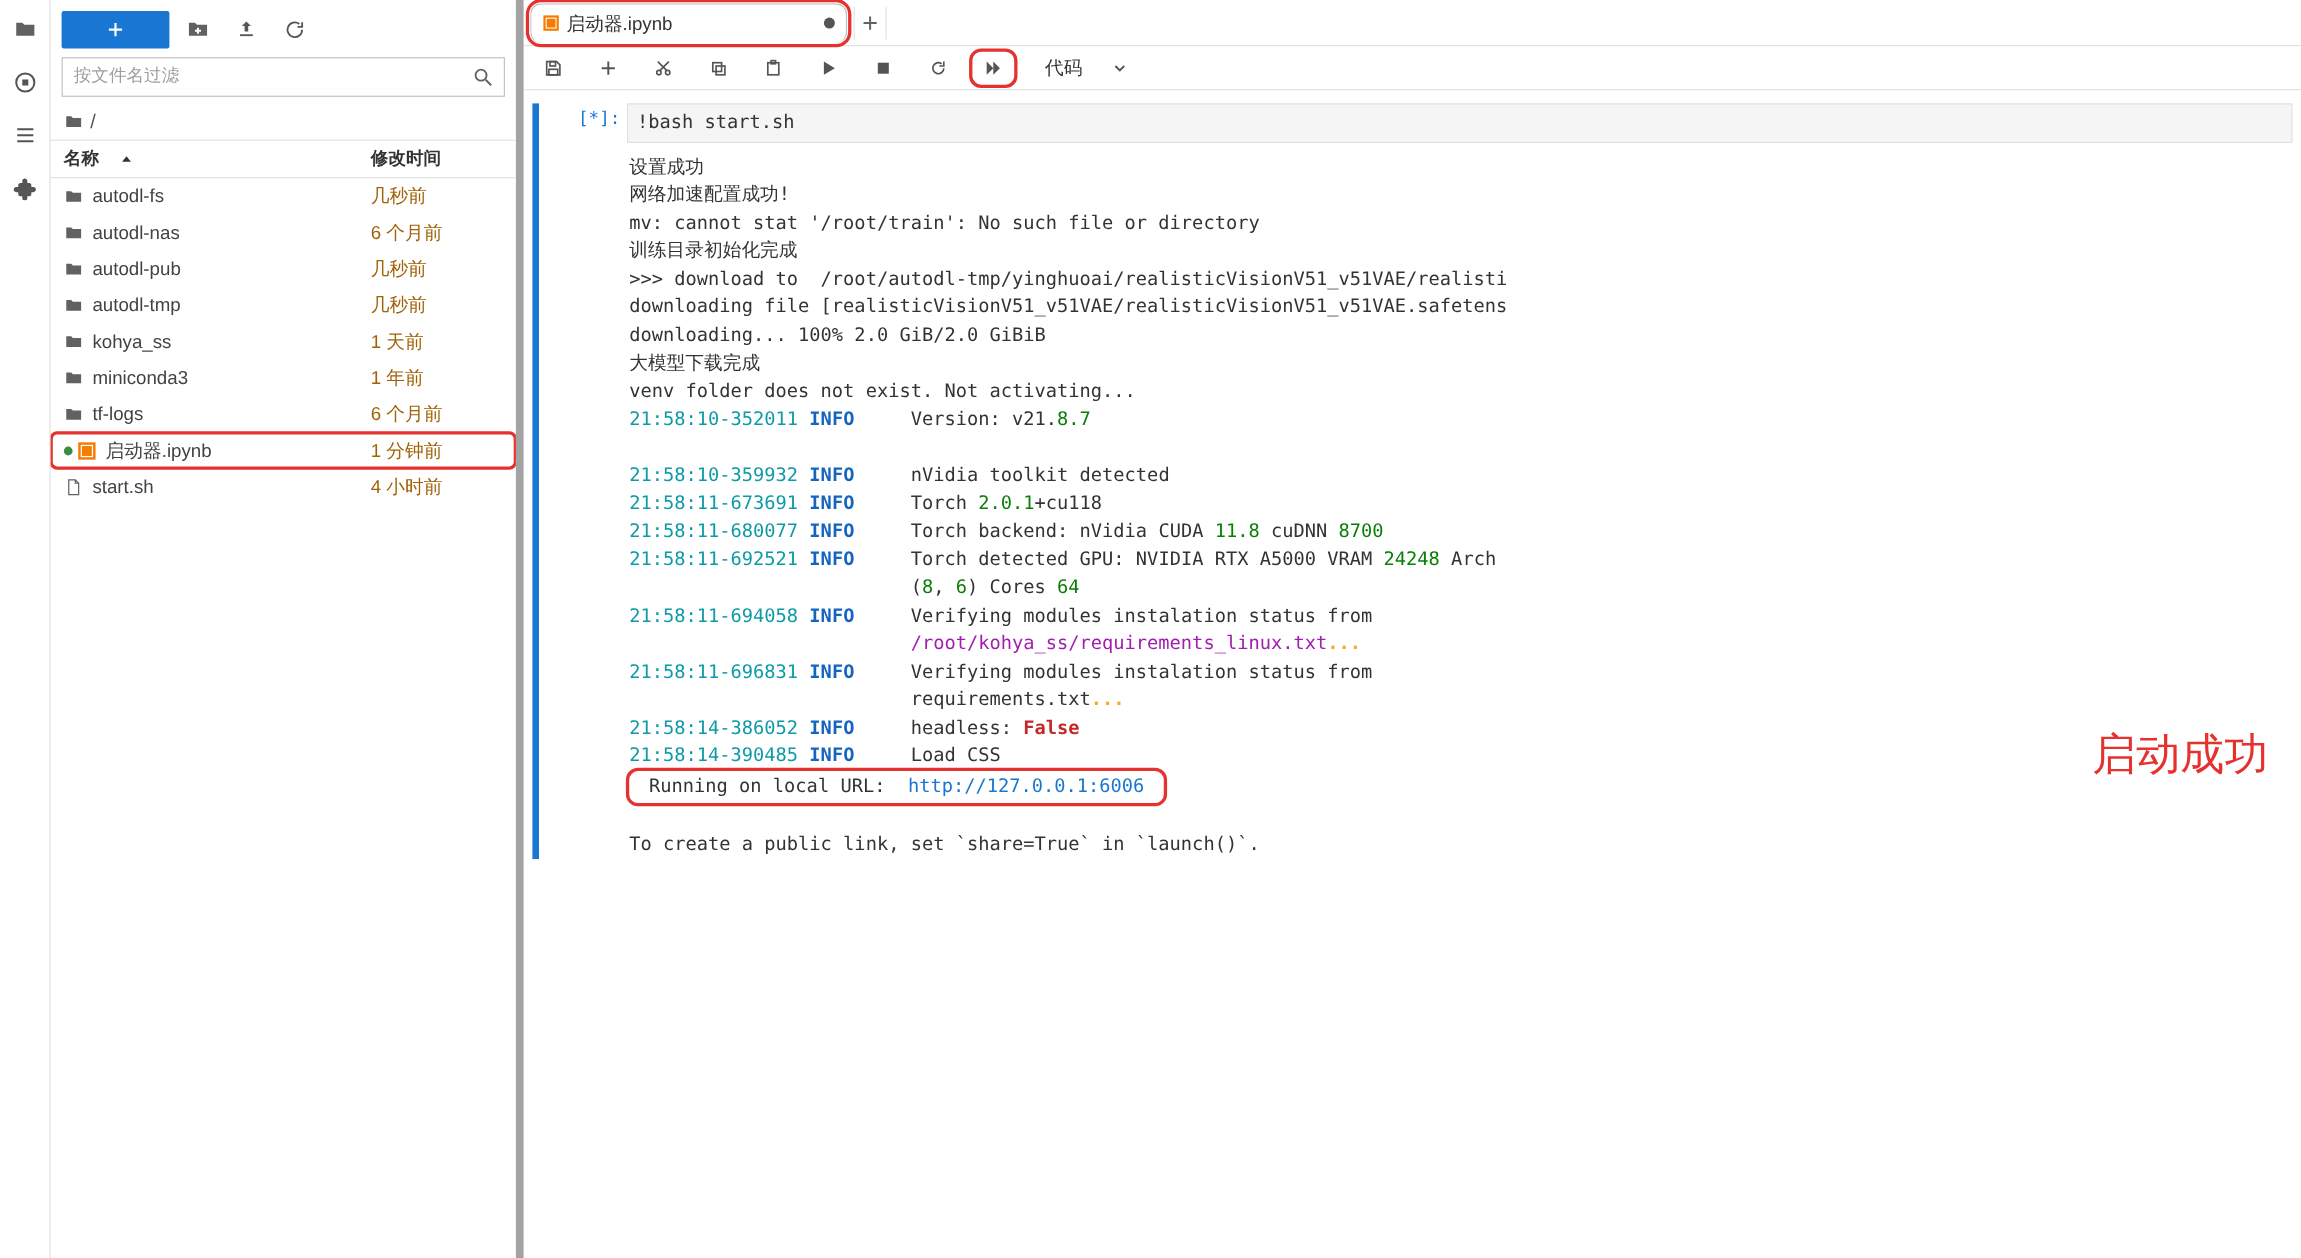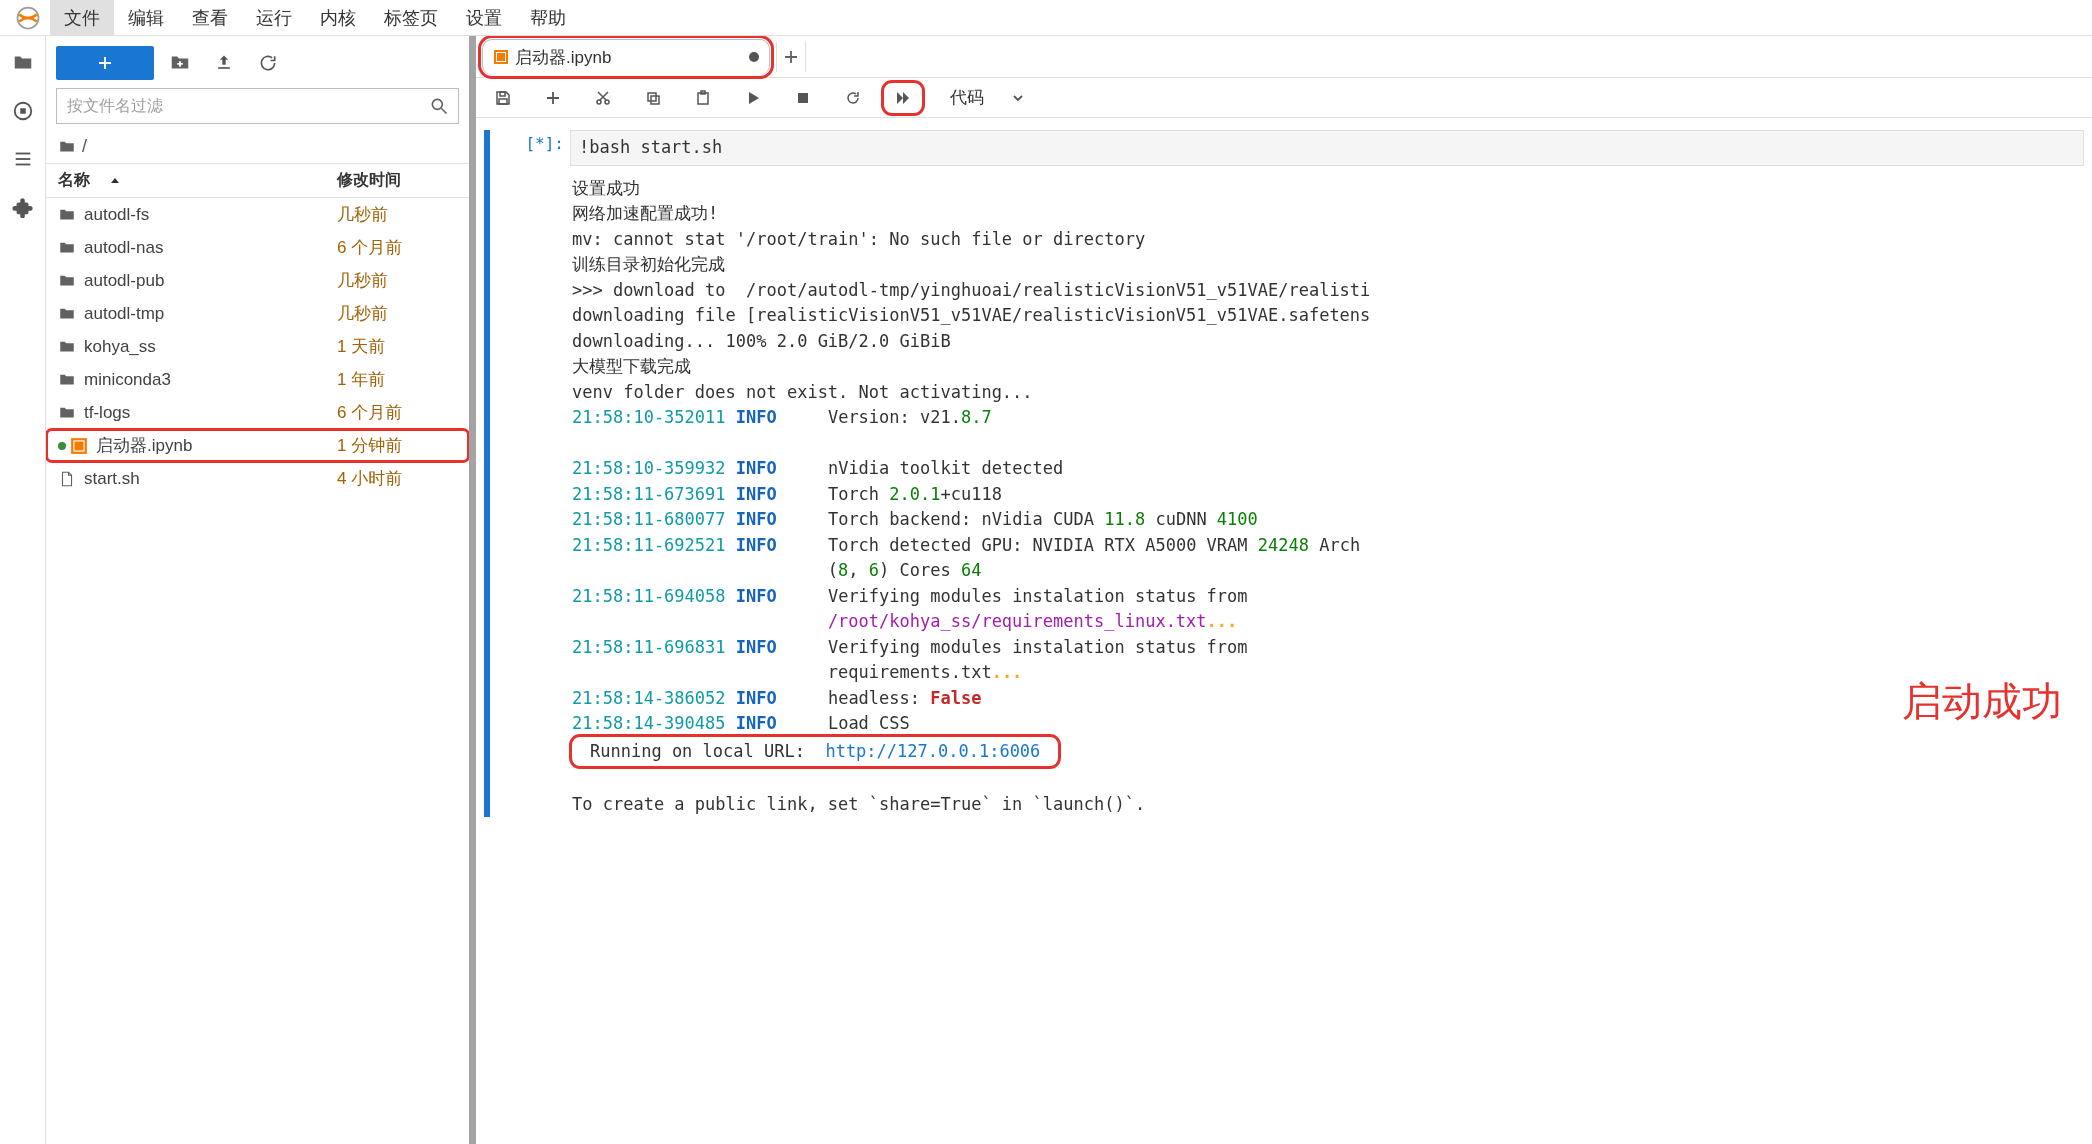--- a/index.html
+++ b/index.html
@@ -71,37 +71,20 @@
 svg { display:block; }
 .folder-fill { fill:#616161; }
 .nb-orange { stroke:#f57c00; fill:none; stroke-width:2;}
 .f-icon { fill:none; stroke:#616161; stroke-width:1.5;}
 </style>
 </head>
 <body>
 
 <div class="app">
 
-  <div class="menubar">
-    <span class="logo">
-      <svg viewBox="0 0 32 32">
-          <circle cx="16" cy="16" r="12" fill="none" stroke="#9e9e9e" stroke-width="2"></circle>
-          <path d="M6 12 Q16 20 26 12" stroke="#f57c00" stroke-width="3" fill="none"></path>
-          <path d="M6 20 Q16 12 26 20" stroke="#f57c00" stroke-width="3" fill="none"></path>
-        </svg>
-    </span>
-    <span class="menu-item active">文件</span>
-    <span class="menu-item">编辑</span>
-    <span class="menu-item">查看</span>
-    <span class="menu-item">运行</span>
-    <span class="menu-item">内核</span>
-    <span class="menu-item">标签页</span>
-    <span class="menu-item">设置</span>
-    <span class="menu-item">帮助</span>
-  </div>
 
   <div class="main">
 
     <div class="activity-bar">
       <span class="ab-icon">
           <svg viewBox="0 0 24 24">
             <path class="folder-fill" d="M3 5h6l2 2h10v11H3z"></path>
           </svg>
         </span>
       <span class="ab-icon">
@@ -336,31 +319,31 @@
 训练目录初始化完成
 &gt;&gt;&gt; download to  /root/autodl-tmp/yinghuoai/realisticVisionV51_v51VAE/realisti
 downloading file [realisticVisionV51_v51VAE/realisticVisionV51_v51VAE.safetens
 downloading... 100% 2.0 GiB/2.0 GiBiB
 大模型下载完成
 venv folder does not exist. Not activating...
 <span class="ts">21:58:10-352011</span> <span class="info">INFO</span>     Version: v21.<span class="num">8.7</span>
 
 <span class="ts">21:58:10-359932</span> <span class="info">INFO</span>     nVidia toolkit detected
 <span class="ts">21:58:11-673691</span> <span class="info">INFO</span>     Torch <span class="num">2.0.1</span>+cu118
-<span class="ts">21:58:11-680077</span> <span class="info">INFO</span>     Torch backend: nVidia CUDA <span class="num">11.8</span> cuDNN <span class="num">4100</span>
+<span class="ts">21:58:11-680077</span> <span class="info">INFO</span>     Torch backend: nVidia CUDA <span class="num">11.8</span> cuDNN <span class="num">8700</span>
 <span class="ts">21:58:11-692521</span> <span class="info">INFO</span>     Torch detected GPU: NVIDIA RTX A5000 VRAM <span class="num">24248</span> Arch
                          (<span class="num">8</span>, <span class="num">6</span>) Cores <span class="num">64</span>
 <span class="ts">21:58:11-694058</span> <span class="info">INFO</span>     Verifying modules instalation status from
                          <span class="path">/root/kohya_ss/requirements_linux.txt</span><span class="dots">...</span>
 <span class="ts">21:58:11-696831</span> <span class="info">INFO</span>     Verifying modules instalation status from
                          requirements.txt<span class="dots">...</span>
 <span class="ts">21:58:14-386052</span> <span class="info">INFO</span>     headless: <span class="false">False</span>
 <span class="ts">21:58:14-390485</span> <span class="info">INFO</span>     Load CSS
 <span class="url-box">Running on local URL:  <span class="url">http://127.0.0.1:6006</span></span>
 
 To create a public link, set `share=True` in `launch()`.</div>
           </div>
         </div>
-        <div class="annot" style="right:30px; top:556px;">启动成功</div>
+        <div class="annot" style="right:30px; top:576px;">启动成功</div>
       </div>
     </div>
   </div>
 </div>
 
 </body></html>

